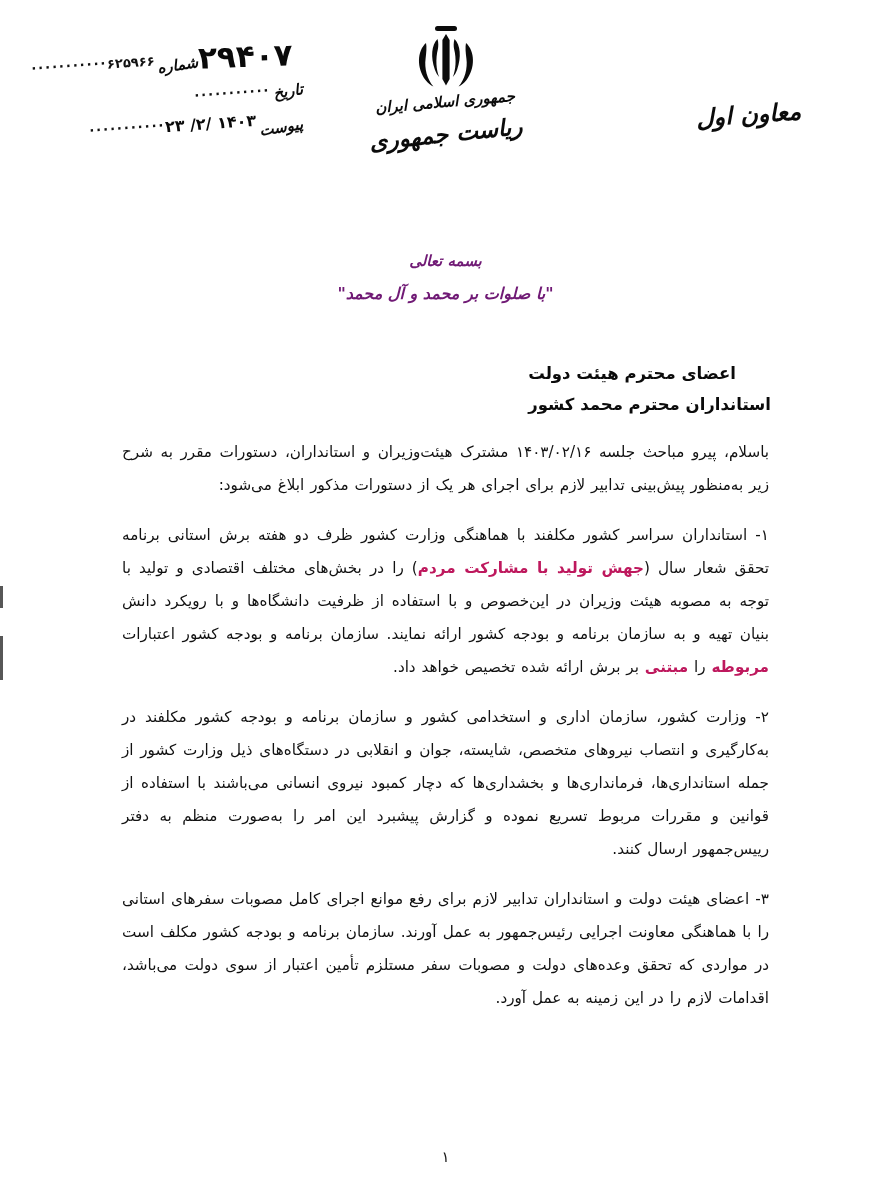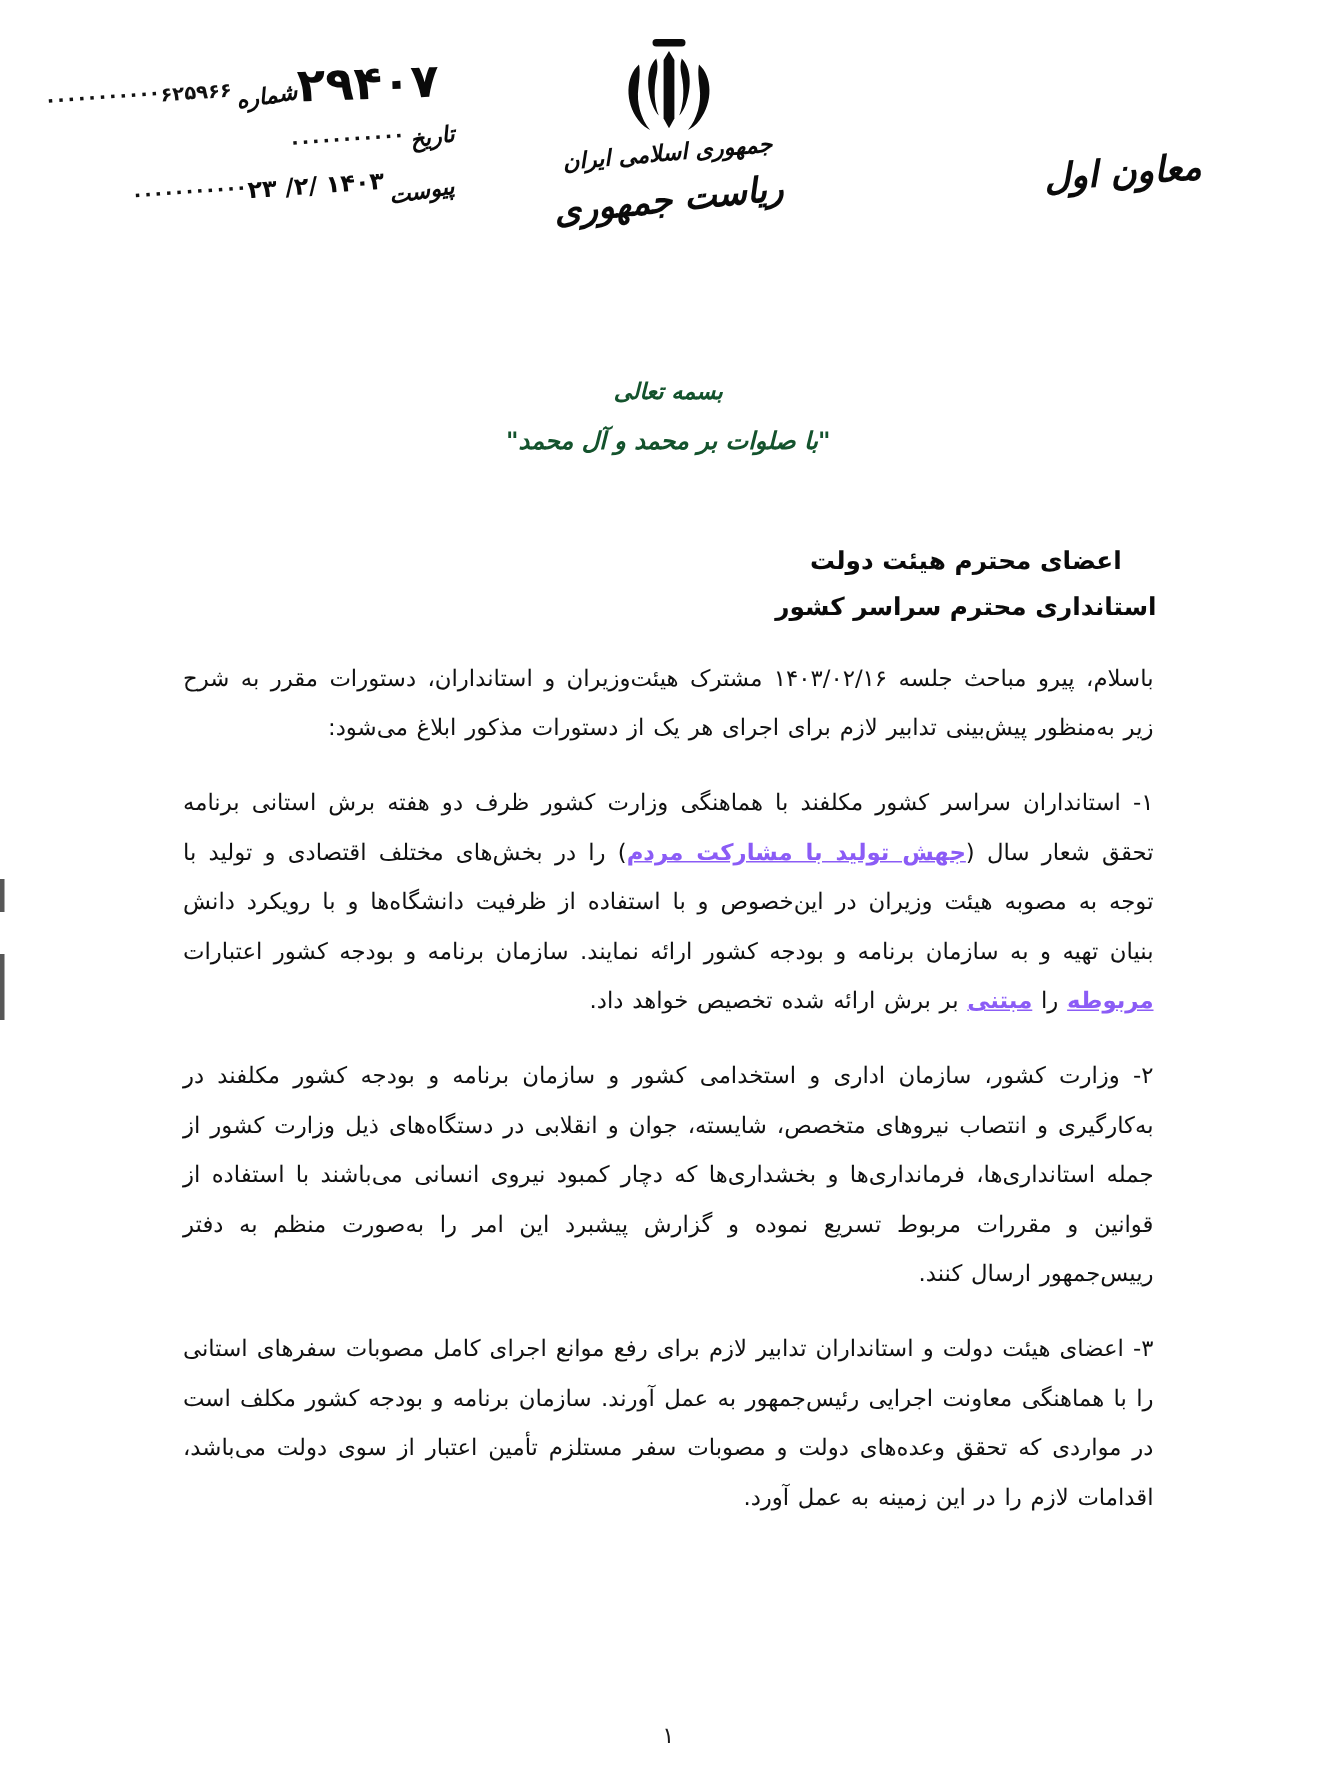--- a/index.html
+++ b/index.html
@@ -146,42 +146,42 @@
   }
 
   
   .invocation {
     position: absolute;
     left: 0;
     right: 0;
     top: 252px;
     text-align: center;
     font-family: "DejaVu Serif", "Liberation Serif", serif;
-    color: #14532d;
+    color: #701a75;
   }
   .inv-1 {
     font-size: 15px;
     font-weight: 700;
     font-style: italic;
     display: block;
   }
   .inv-2 {
     font-size: 16px;
     font-weight: 700;
     font-style: italic;
     display: block;
     margin-top: 14px;
   }
 
   
   .addressees {
     position: absolute;
     right: 120px;
     top: 358px;
-    text-align: center;
+    text-align: left;
   }
   .addressee {
     font-family: "DejaVu Sans", "Liberation Sans", sans-serif;
     font-size: 16.5px;
     font-weight: 700;
     color: #0b0b0b;
     line-height: 31px;
     white-space: nowrap;
   }
 
@@ -199,23 +199,22 @@
     font-size: 15.2px;
     line-height: 33px;
     color: #111111;
     margin: 0 0 17px 0;
     text-align: justify;
     text-justify: inter-word;
     word-spacing: 1px;
   }
   .para.last { margin-bottom: 0; }
   .para .hl {
-    color: #8b5cf6;
-    font-weight: 700;
-    text-decoration: underline;
+    color: #be185d;
+    font-weight: 700;
   }
 
   
   .page-number {
     position: absolute;
     left: 0;
     right: 0;
     bottom: 28px;
     text-align: center;
     font-family: "DejaVu Sans", "Liberation Sans", sans-serif;
@@ -280,21 +279,21 @@
 
   <div class="role-title">معاون اول</div>
 
   <div class="invocation">
     <span class="inv-1">بسمه تعالی</span>
     <span class="inv-2">"با صلوات بر محمد و آل محمد"</span>
   </div>
 
   <div class="addressees">
     <div class="addressee">اعضای محترم هیئت دولت</div>
-    <div class="addressee">استانداری محترم سراسر کشور</div>
+    <div class="addressee">استانداران محترم محمد کشور</div>
   </div>
 
   <div class="body-wrap">
 
     <p class="para">باسلام، پیرو مباحث جلسه ۱۴۰۳/۰۲/۱۶ مشترک هیئت‌وزیران و استانداران، دستورات مقرر به شرح زیر به‌منظور پیش‌بینی تدابیر لازم برای اجرای هر یک از دستورات مذکور ابلاغ می‌شود:</p>
 
     <p class="para">
       <span>۱- استانداران سراسر کشور مکلفند با هماهنگی وزارت کشور ظرف دو هفته برش استانی برنامه تحقق شعار سال (</span><span class="hl">جهش تولید با مشارکت مردم</span><span>) را در بخش‌های مختلف اقتصادی و تولید با توجه به مصوبه هیئت وزیران در این‌خصوص و با استفاده از ظرفیت دانشگاه‌ها و با رویکرد دانش بنیان تهیه و به سازمان برنامه و بودجه کشور ارائه نمایند. سازمان برنامه و بودجه کشور اعتبارات </span><span class="hl">مربوطه</span><span> را </span><span class="hl">مبتنی</span><span> بر برش ارائه شده تخصیص خواهد داد.</span>
     </p>
 

